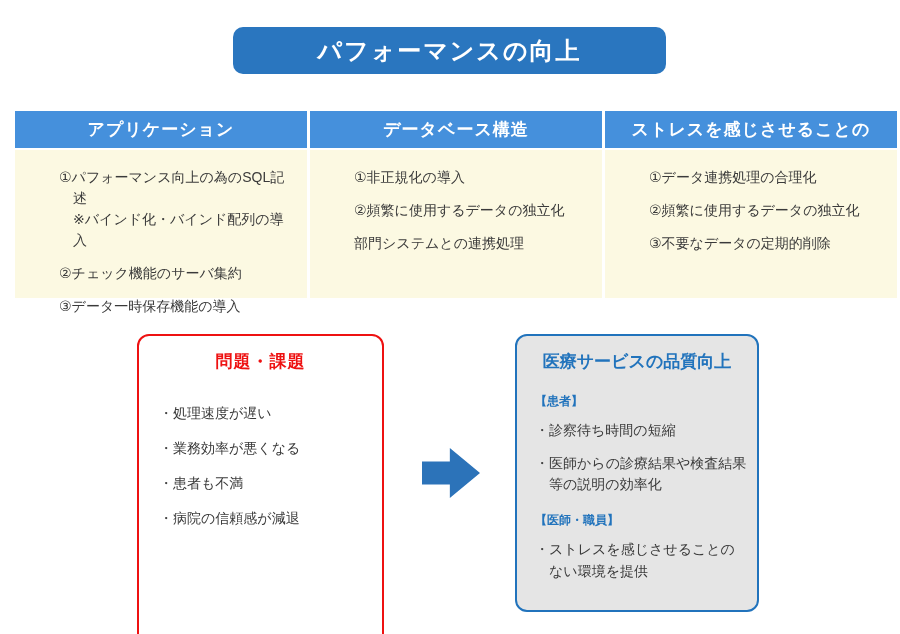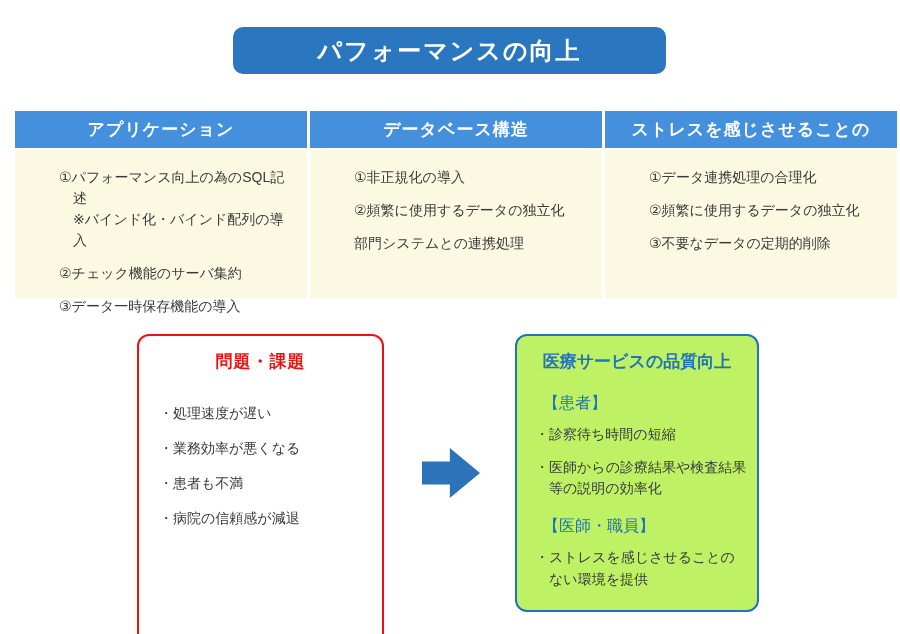--- a/index.html
+++ b/index.html
@@ -47,30 +47,30 @@
 
   .arrow {
     position:absolute; left:422px; top:448px; width:58px; height:50px;
     background:var(--arrow-blue,#2C73B9);
     clip-path:polygon(0 27%, 48% 27%, 48% 0, 100% 50%, 48% 100%, 48% 73%, 0 73%);
   }
 
   .outcome-box {
     position:absolute; left:515px; top:334px; width:244px; height:278px;
     border:2px solid var(--outcome-blue,#2173BC); border-radius:12px;
-    box-sizing:border-box; background:#bef264;
+    box-sizing:border-box; background:#e5e5e5;
   }
   .outcome-title {
     margin-top:14px; text-align:center;
     color:var(--outcome-blue,#2173BC); font-size:17px; font-weight:bold;
   }
   .outcome-content { padding:4px 10px 0 18px; }
   .group-label {
-    color:var(--outcome-blue,#2173BC); font-size:16px; font-weight:normal;
-    margin:16px 8px 10px;
+    color:var(--outcome-blue,#2173BC); font-size:12px; font-weight:bold;
+    margin:16px 0 10px;
   }
   .outcome-item {
     font-size:14px; color:var(--body-text,#3A3A3A); margin-bottom:11px;
     white-space:pre-line; line-height:1.55; padding-left:1em; text-indent:-1em;
   }
 </style>
 </head>
 <body>
 
 <div class="canvas">

